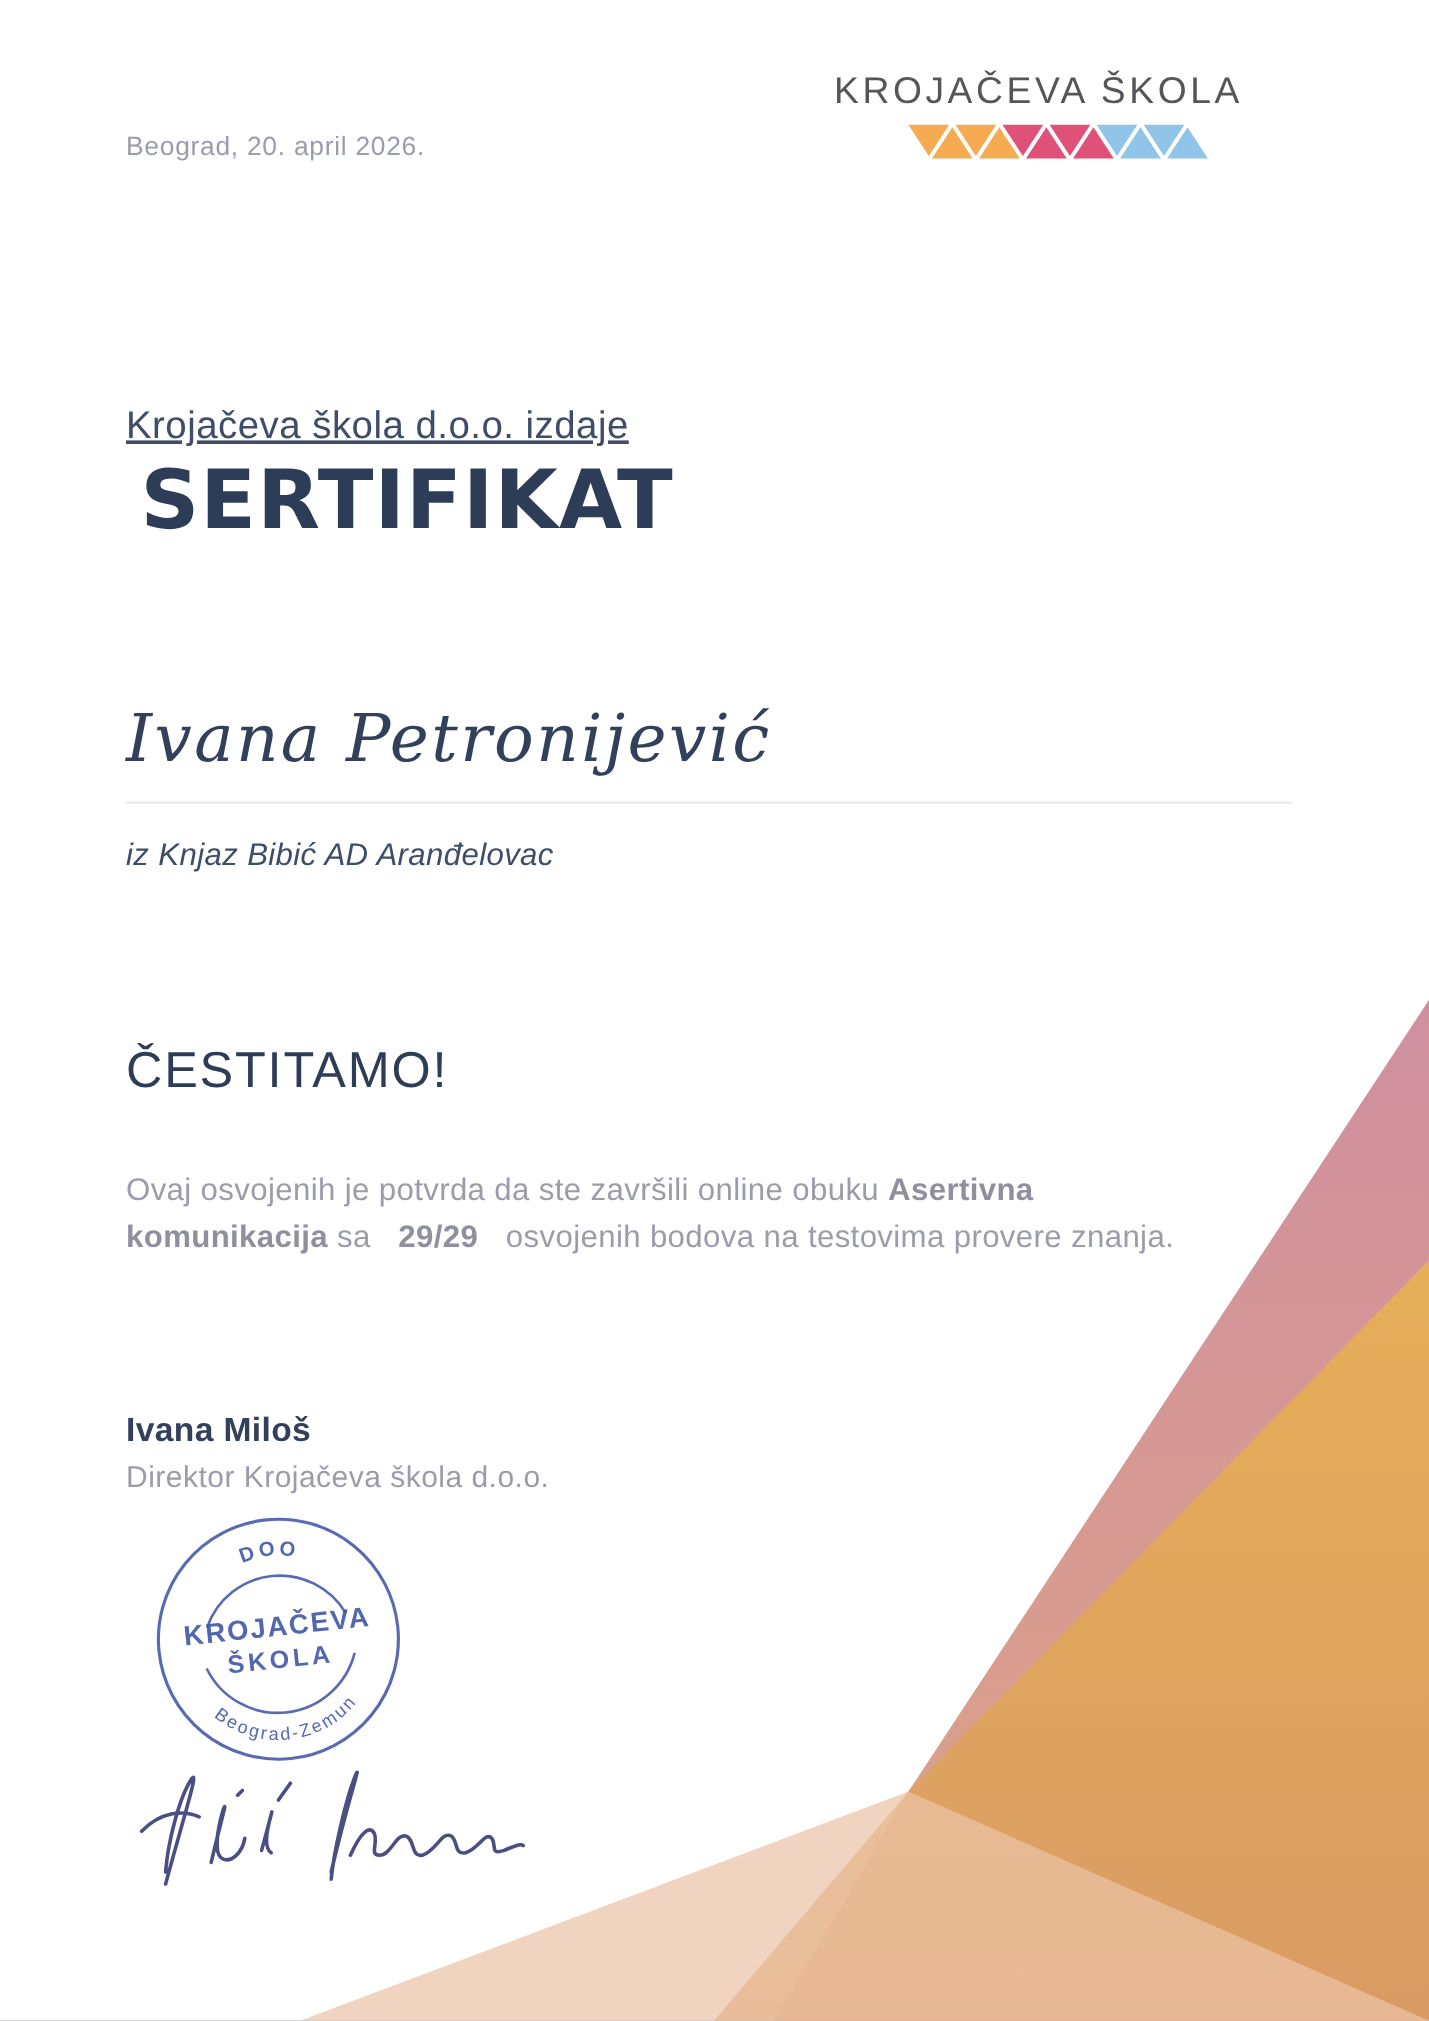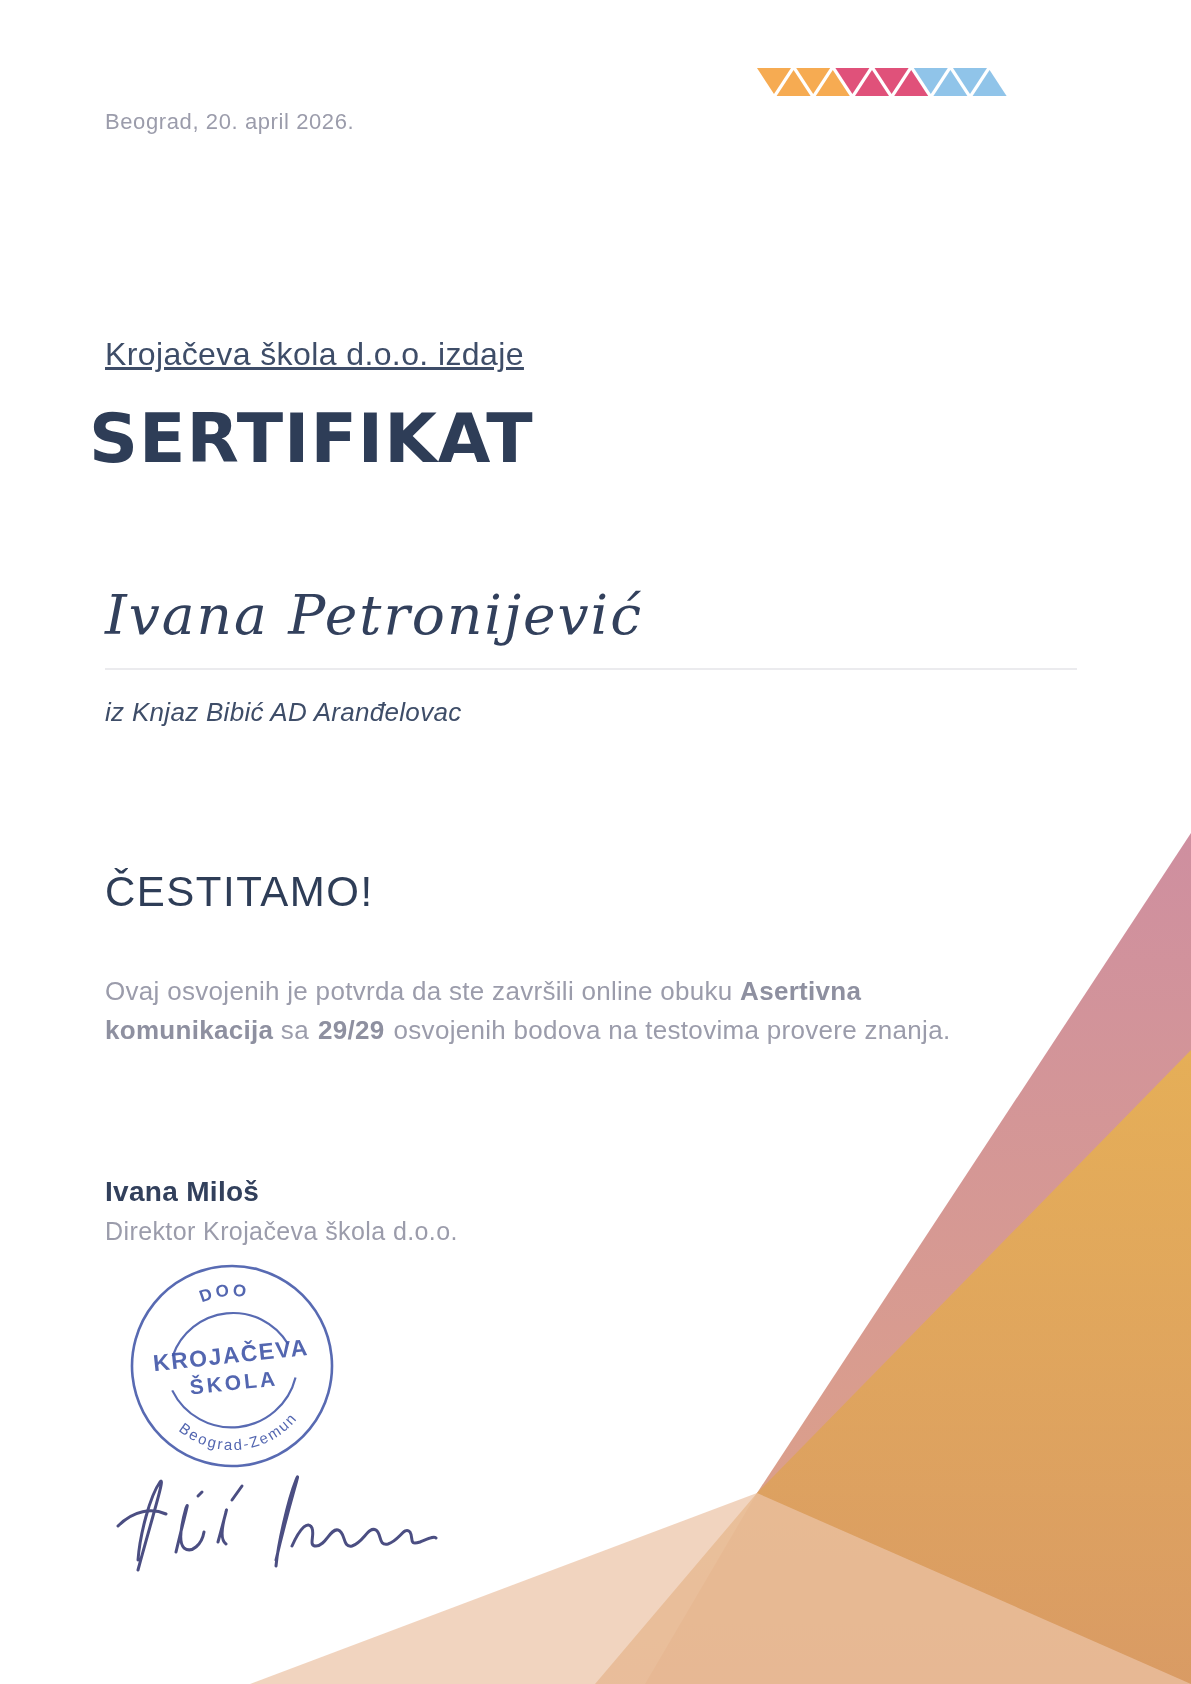--- a/index.html
+++ b/index.html
@@ -29,25 +29,24 @@
   }
   #logo-strip{margin-top:9px;width:252px;height:30px;display:inline-block;}
 
   .issuer-line{
     left:105px;top:336px;
     font-size:32px;letter-spacing:.4px;
     color:var(--c-slate,#3e4d68);
     text-decoration:underline;
   }
   .cert-title{
-    left:89px;top:378px;
+    left:117px;top:378px;
     font-family:"DejaVu Sans", sans-serif;
     font-weight:800;font-size:68px;letter-spacing:1px;
     color:var(--c-navy,#2e3d57);
-    margin-top:21px;
   }
 
   .recipient-name{
     left:105px;top:583px;
     font-family:"DejaVu Serif", serif;
     font-style:italic;font-weight:400;
     font-size:55px;letter-spacing:2px;
     color:#32405c;
     white-space:nowrap;
   }
@@ -66,21 +65,21 @@
     font-size:42px;letter-spacing:1.5px;font-weight:500;
     color:var(--c-navy,#2e3d57);
     text-align:right;
   }
   .body-par{
     left:105px;top:946px;width:905px;
     font-size:26px;line-height:1.5;letter-spacing:.3px;
     color:var(--c-muted,#9b9cab);
   }
   .body-par b{color:var(--c-muted_bold,#8e90a0);font-weight:700;}
-  .body-par .score{margin:0 9px;}
+  .body-par .score{margin:0 23px;}
 
   .signer-name{
     left:105px;top:1176px;
     font-size:28px;font-weight:600;letter-spacing:.3px;
     color:#32405c;
   }
   .signer-title{
     left:105px;top:1217px;
     font-size:25px;letter-spacing:.4px;
     color:var(--c-muted,#9b9cab);
@@ -108,20 +107,21 @@
     <polygon points="1191,833 757,1493 645,1684 1191,1684" fill="url(#gRose)" opacity="0.85"></polygon>
     <polygon points="757,1493 1191,1050 1191,1684 595,1684" fill="url(#gGold)" opacity="0.8"></polygon>
     <polygon points="757,1493 250,1684 1191,1684" style="fill:var(--c-salmon_light,#ecc4a6)" opacity="0.72"></polygon>
   </svg>
 
   <div class="content">
 
     <div class="abs date-line">Beograd, 20. april 2026.</div>
 
     <div class="abs logo">
+      <div class="logo-wordmark">KROJAČEVA ŠKOLA</div>
       <svg id="logo-strip" viewBox="0 0 252 30">
           <polygon points="2,1 36,1 19,27" fill="#f6ab52"></polygon>
           <polygon points="21.6,29 55.6,29 38.6,3" fill="#f6ab52"></polygon>
           <polygon points="41.2,1 75.2,1 58.2,27" fill="#f6ab52"></polygon>
           <polygon points="60.800000000000004,29 94.80000000000001,29 77.80000000000001,3" fill="#f6ab52"></polygon>
           <polygon points="80.4,1 114.4,1 97.4,27" fill="#e0517a"></polygon>
           <polygon points="100,29 134,29 117,3" fill="#e0517a"></polygon>
           <polygon points="119.60000000000001,1 153.60000000000002,1 136.60000000000002,27" fill="#e0517a"></polygon>
           <polygon points="139.20000000000002,29 173.20000000000002,29 156.20000000000002,3" fill="#e0517a"></polygon>
           <polygon points="158.8,1 192.8,1 175.8,27" fill="#90c4e9"></polygon>

